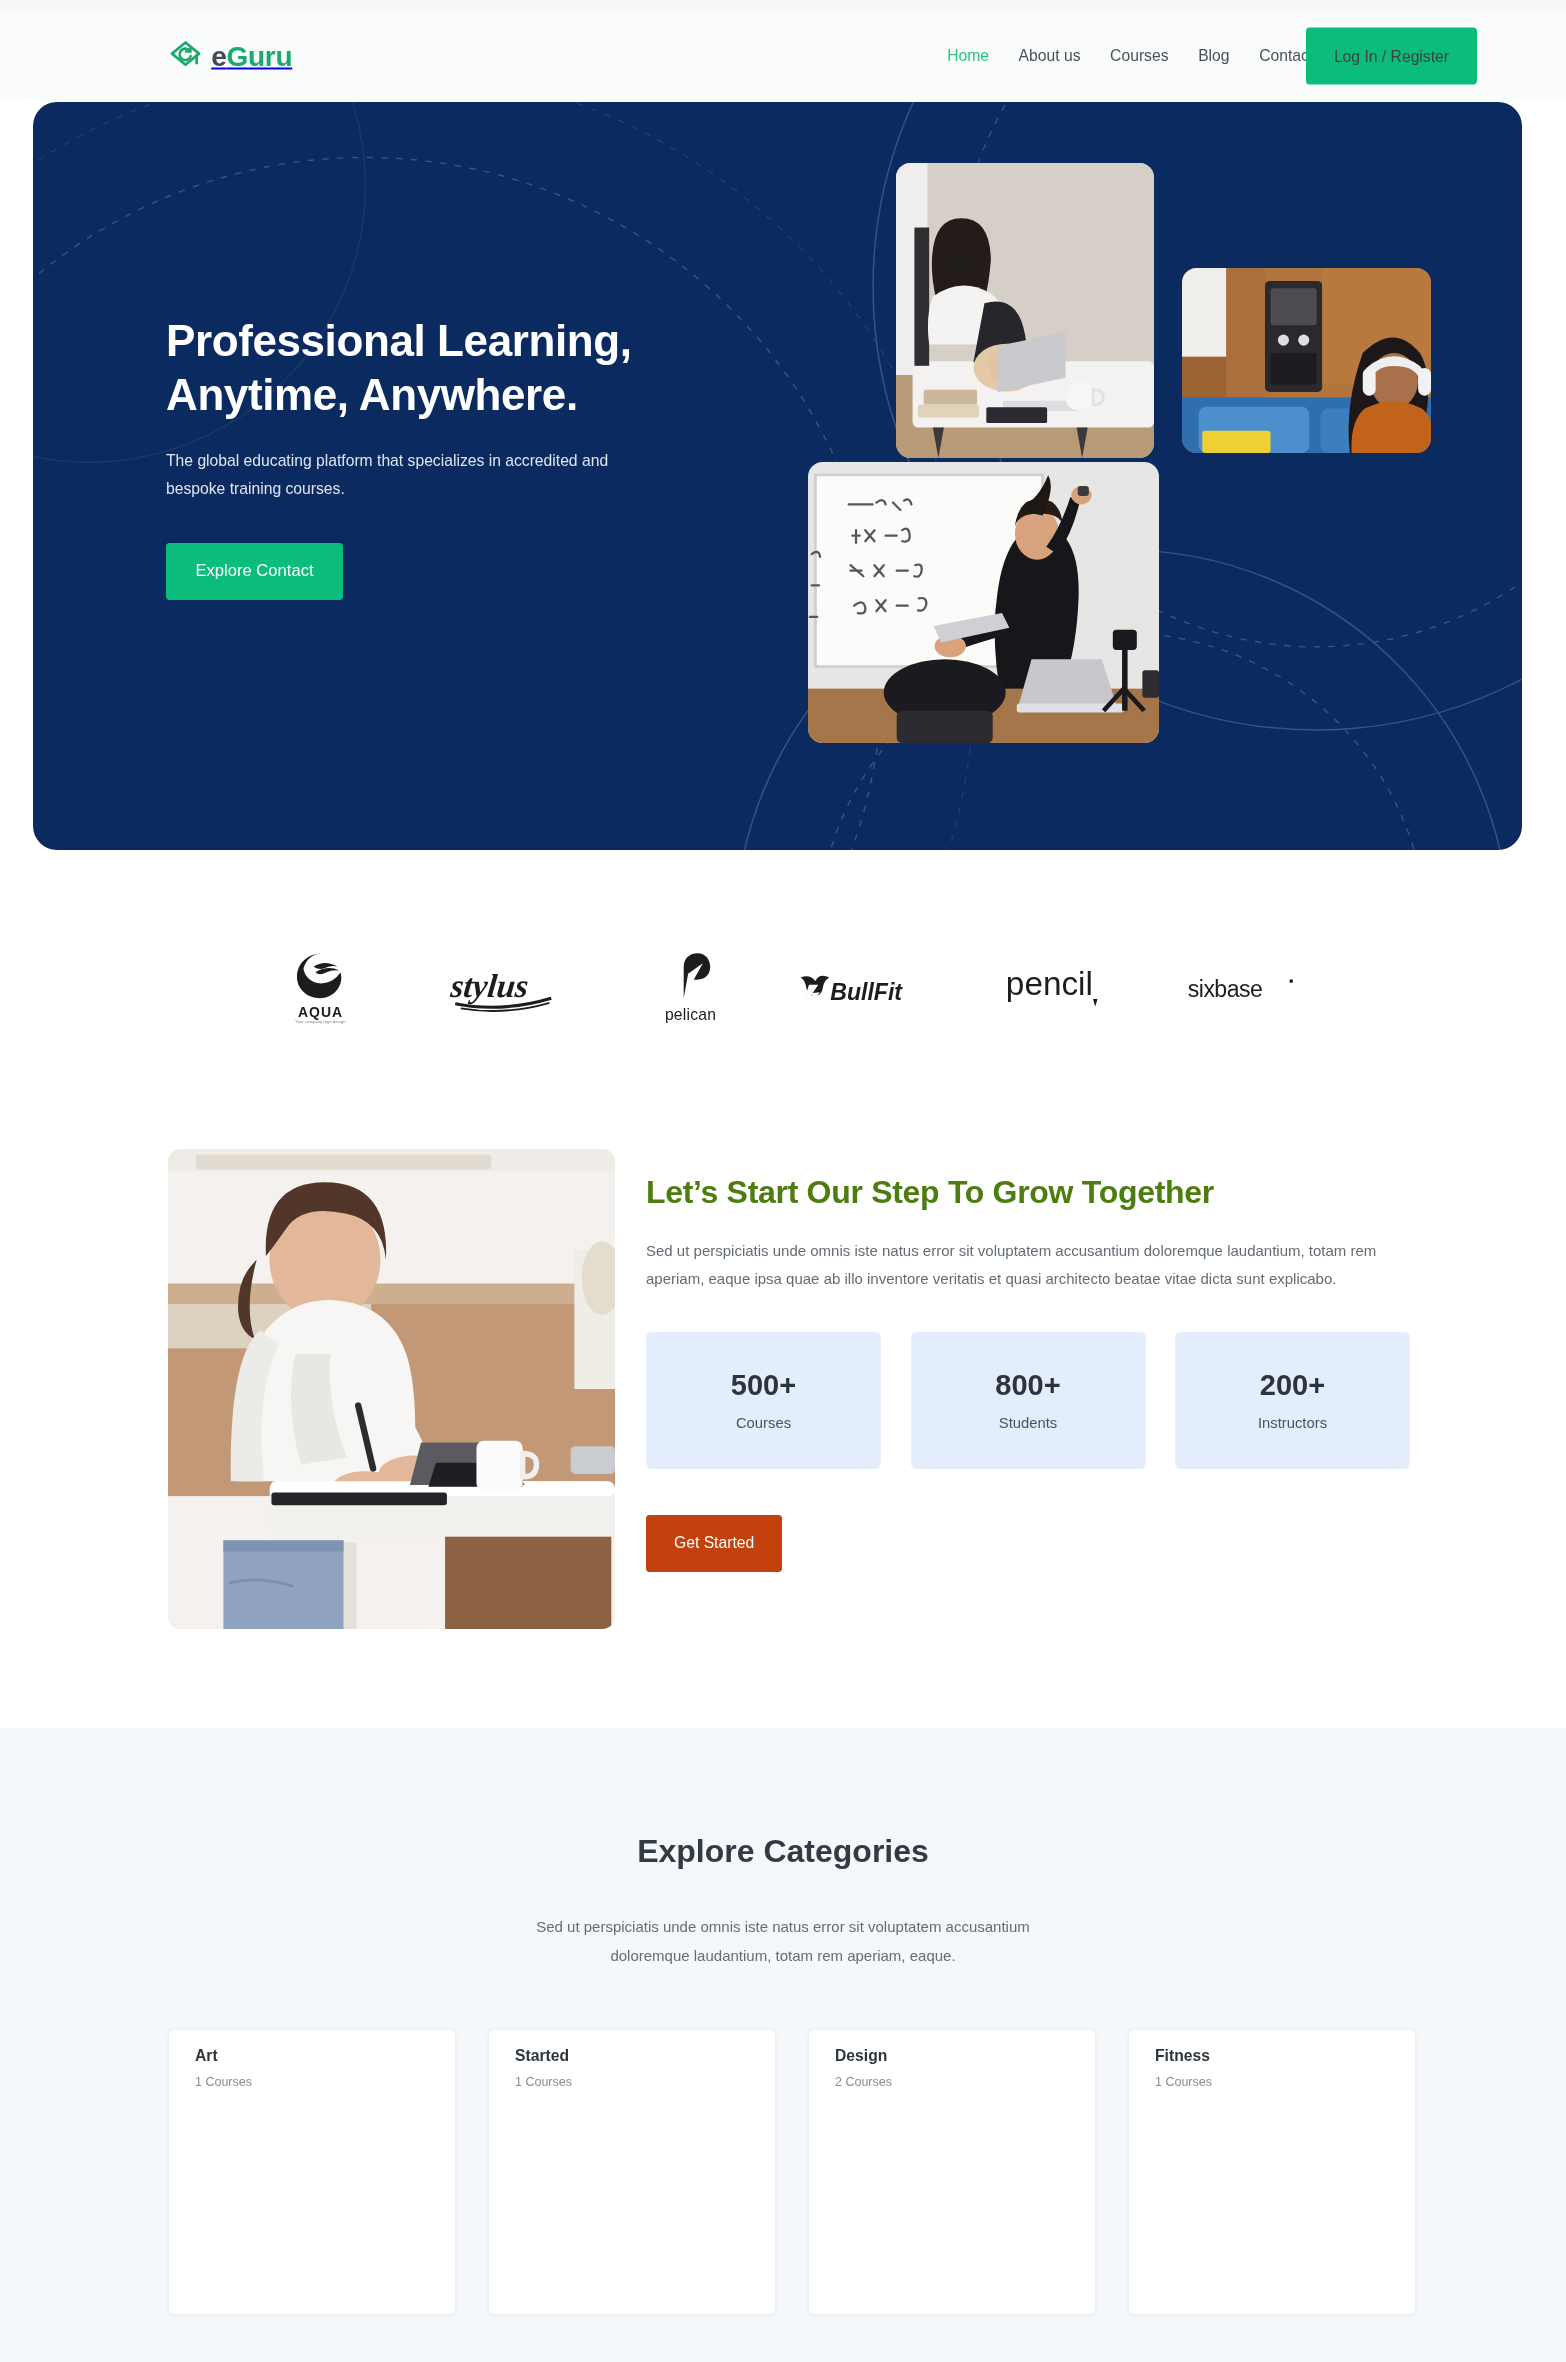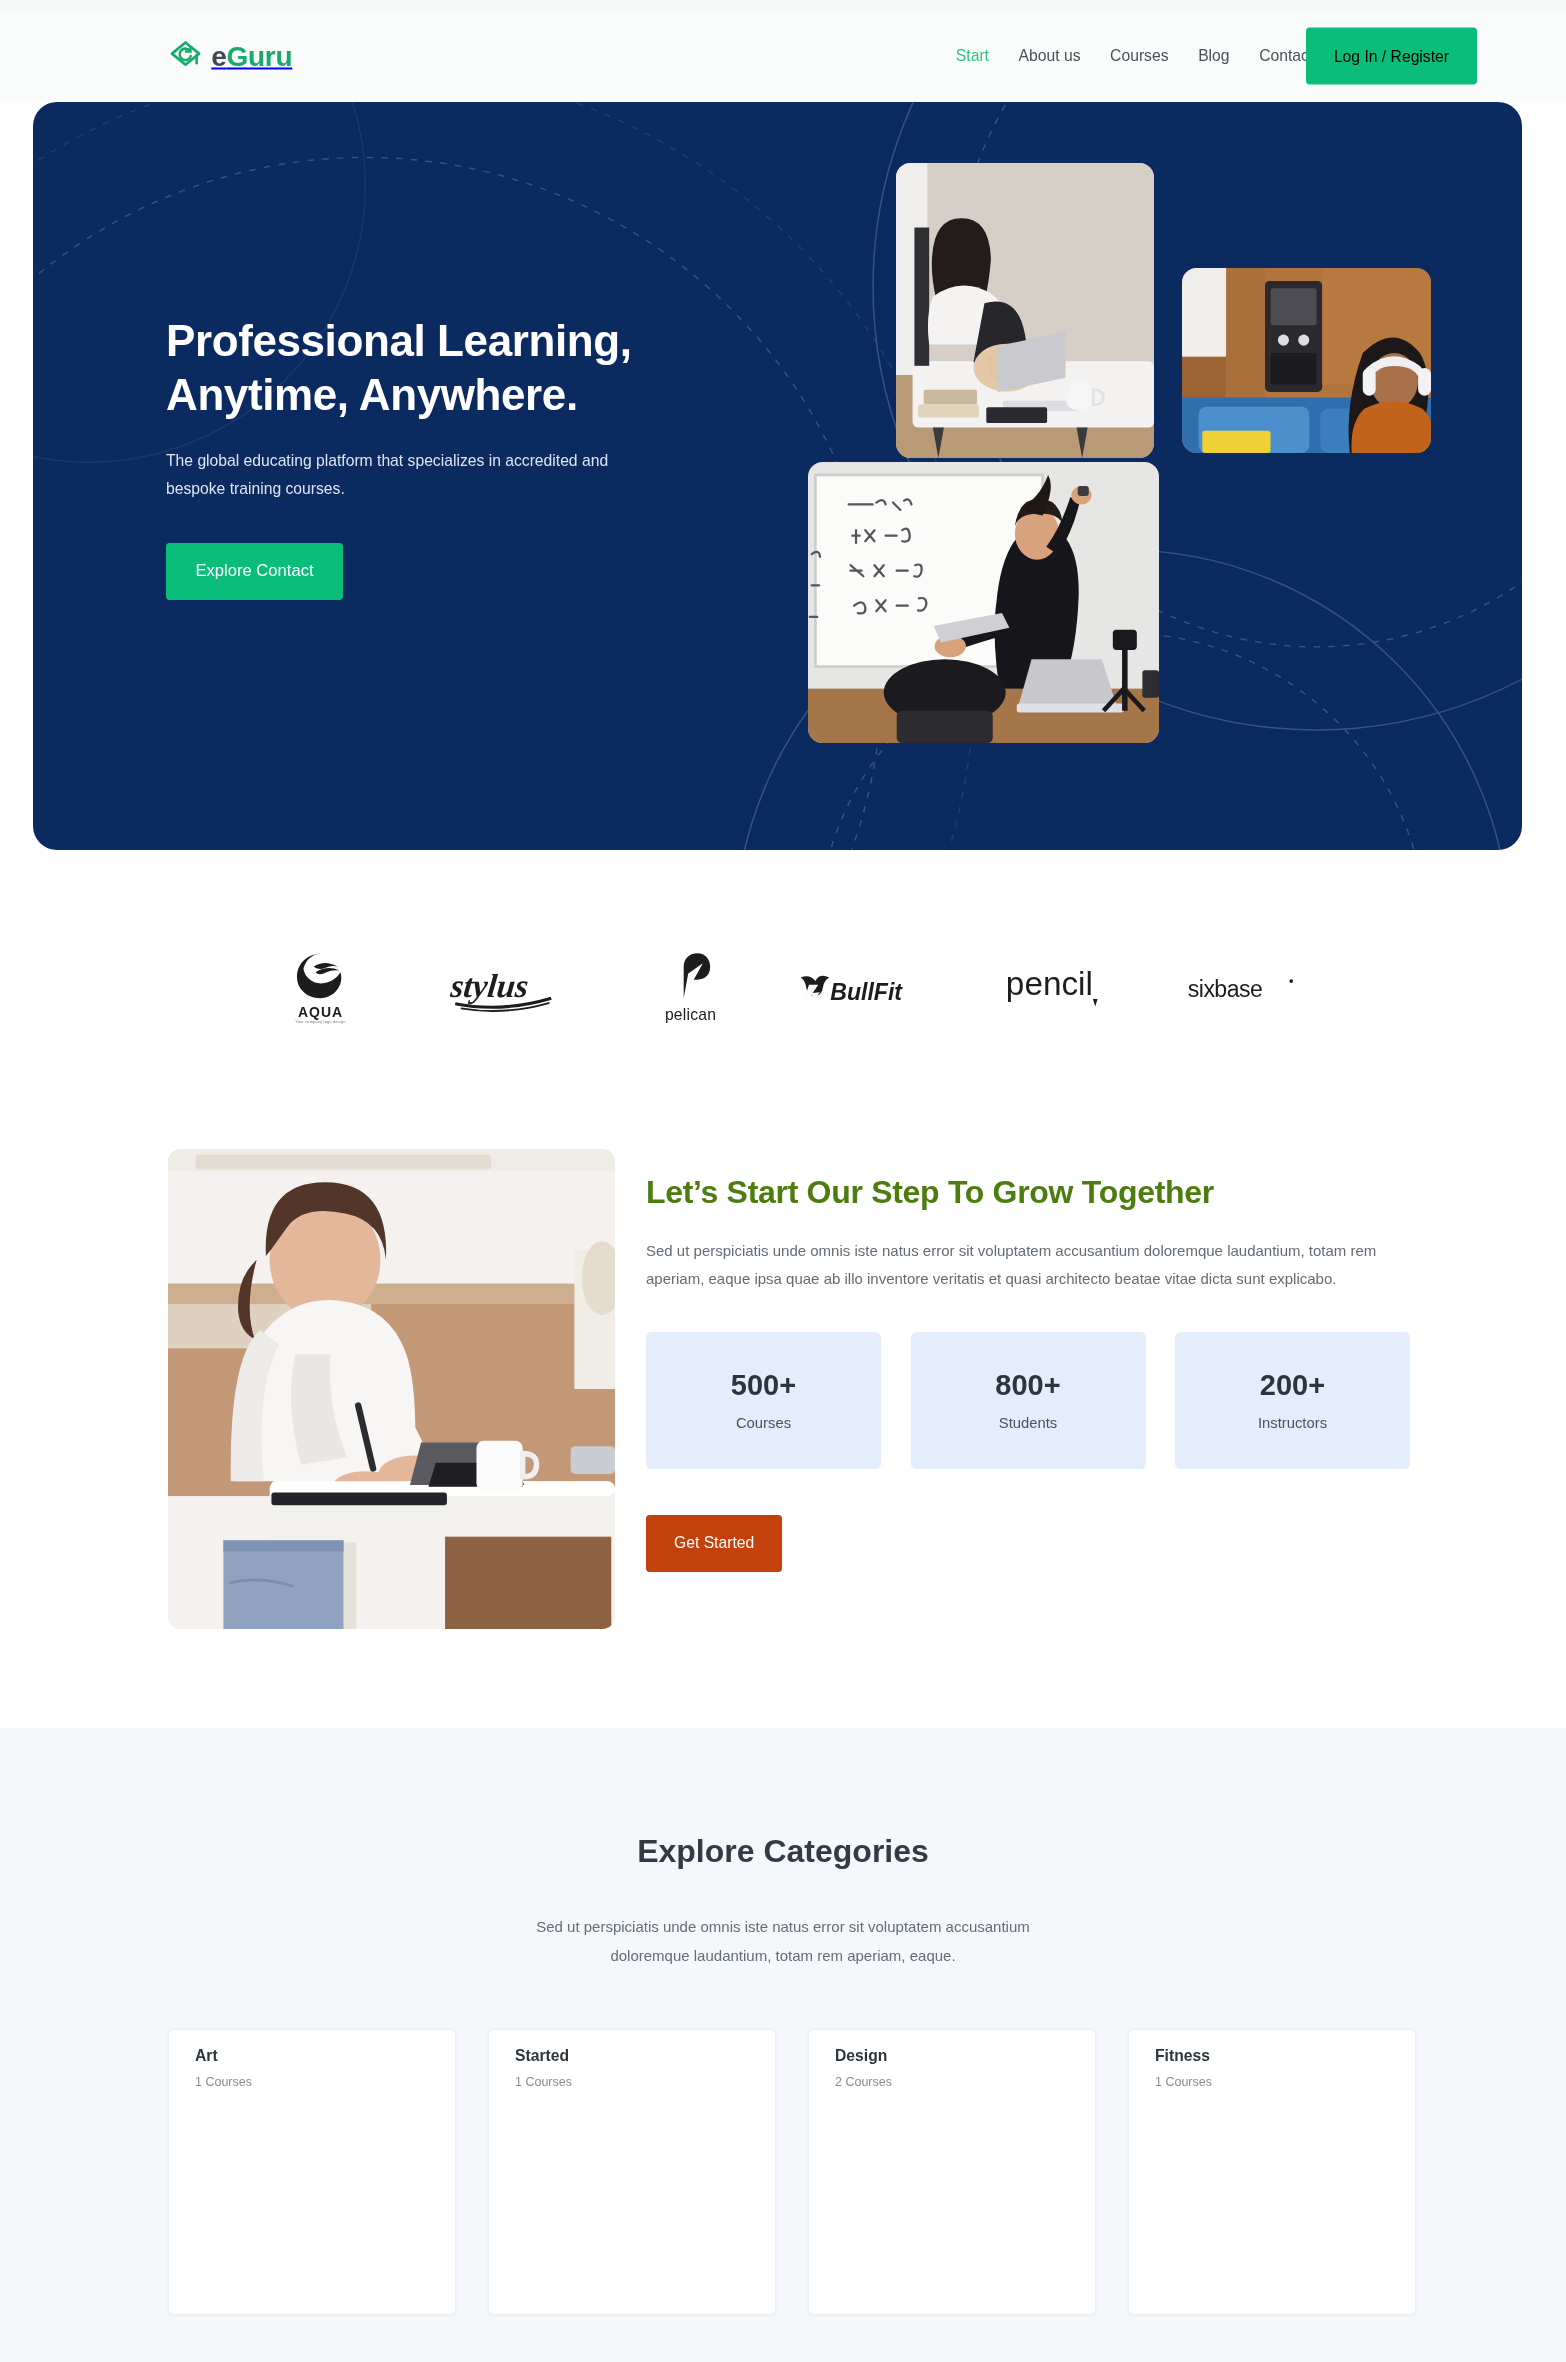--- a/index.html
+++ b/index.html
@@ -27,21 +27,21 @@
   .logo-text .guru{ color:#19ab6e; }
 
   .nav{ position:absolute; right:238px; top:50%; transform:translateY(-50%); display:flex; align-items:center; gap:0px; }
   .nav a{
     font-size:15.7px; color:#4a5158; text-decoration:none; padding:0 14.8px; white-space:nowrap;
   }
   .nav a.active{ color:#2ec37e; }
 
   .login-btn{
     position:absolute; right:89px; top:50%; transform:translateY(-50%);
-    background:#0bbd7a; color:#000000; border:none; border-radius:3.7px;
+    background:#0bbd7a; color:#404040; border:none; border-radius:3.7px;
     font-size:15.7px; font-family:"Liberation Sans", sans-serif;
     height:57px; padding:0 28px; cursor:pointer; white-space:nowrap;
   }
 
   
   .hero{
     position:absolute; left:33px; top:102px; width:1489px; height:748px;
     background:#0b2a60; border-radius:24px; overflow:hidden;
   }
   .hero-deco{ position:absolute; inset:0; width:100%; height:100%; }
@@ -148,21 +148,21 @@
           <path d="M27.5 15.6 A7.2 7.2 0 1 0 28.6 22.2"></path>
           <path d="M28.2 10.8 L28.2 16.4 L22.7 16.4"></path>
         </g>
       </svg>
       <span class="logo-text">
         <span class="e">e</span><span class="guru">Guru</span>
       </span>
     </a>
 
     <nav class="nav">
-      <a href="#" class="active">Start</a>
+      <a href="#" class="active">Home</a>
       <a href="#">About us</a>
       <a href="#">Courses</a>
       <a href="#">Blog</a>
       <a href="#">Contact</a>
     </nav>
 
     <button class="login-btn">Log In / Register</button>
   </header>
 
   <section class="hero">

